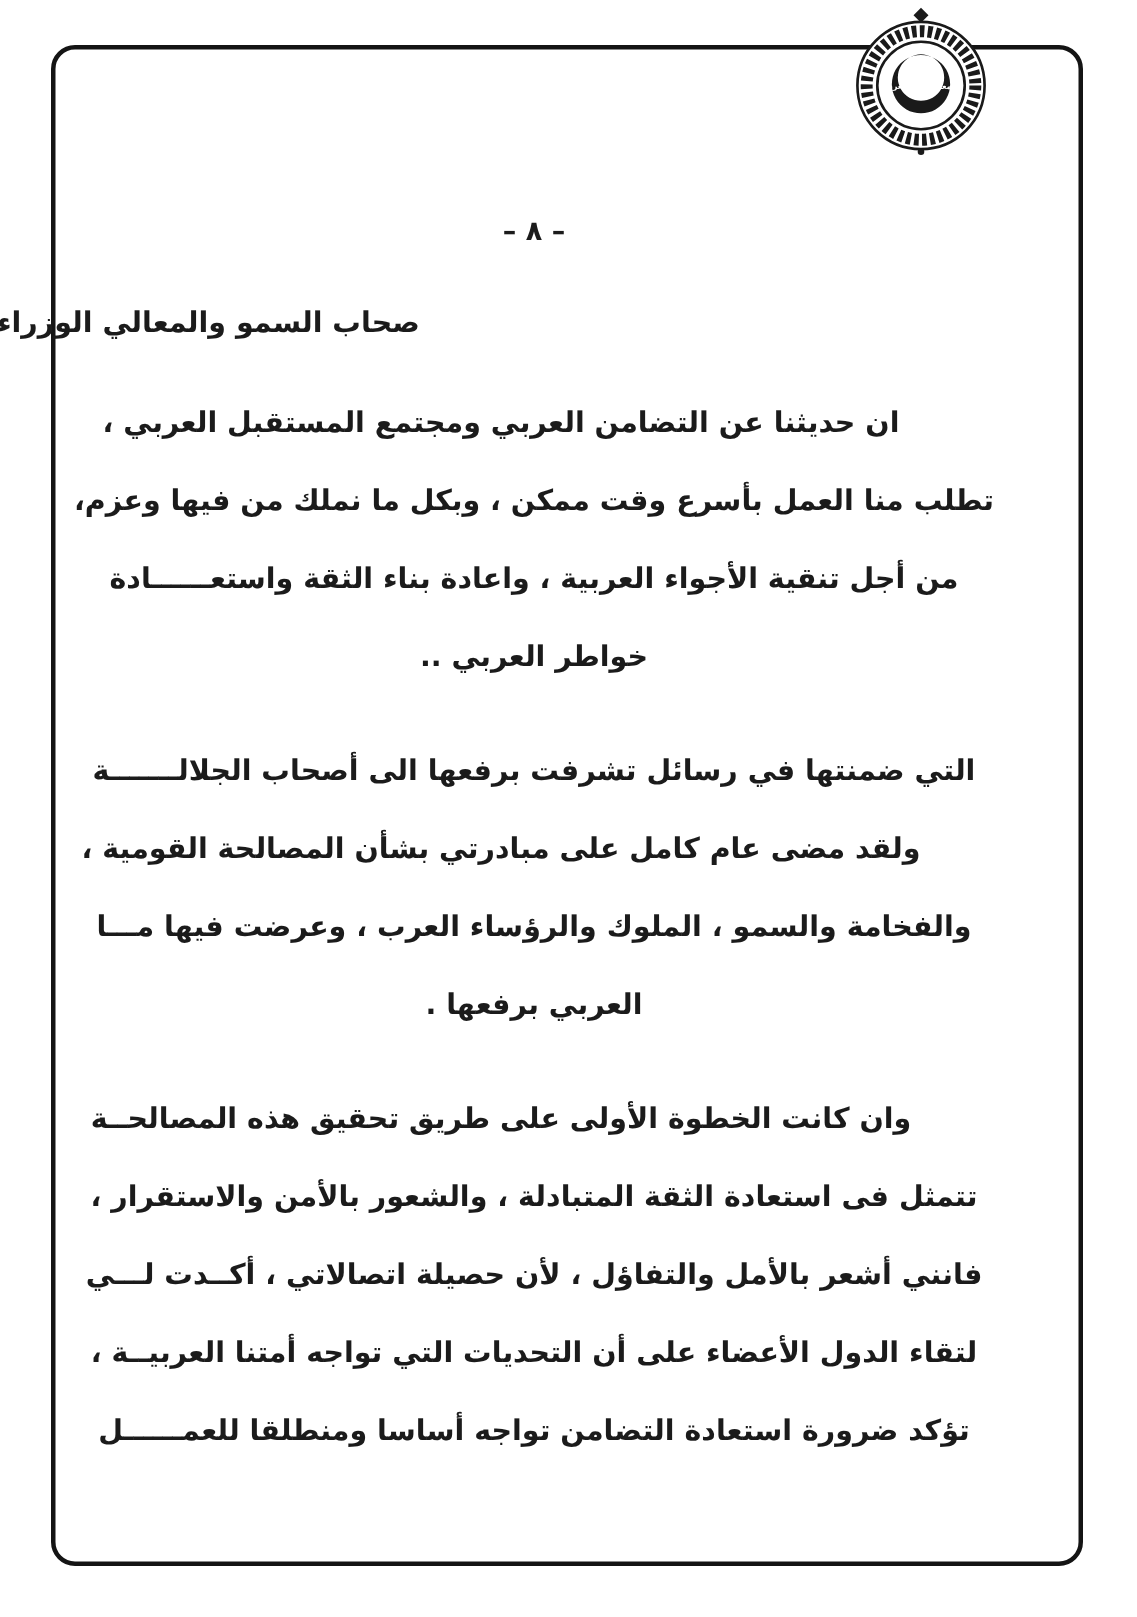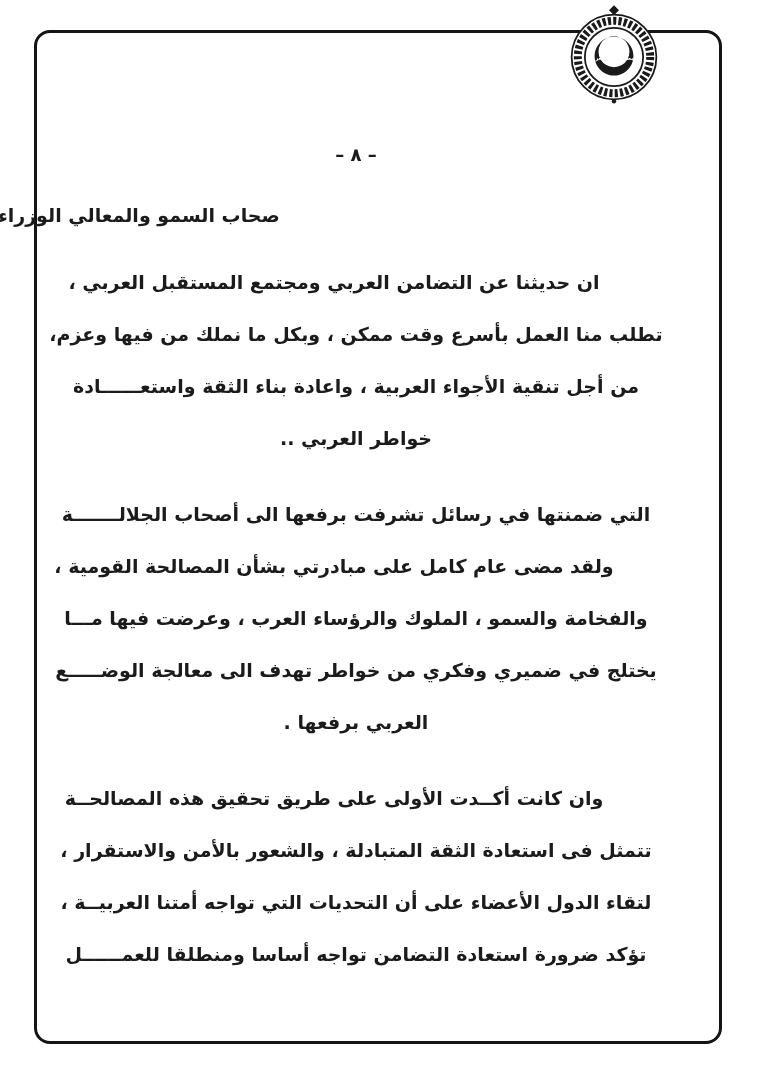--- a/index.html
+++ b/index.html
@@ -109,25 +109,25 @@
       <div class="line first">ان حديثنا عن التضامن العربي ومجتمع المستقبل العربي ،</div>
       <div class="line">تطلب منا العمل بأسرع وقت ممكن ، وبكل ما نملك من فيها وعزم،</div>
       <div class="line">من أجل تنقية الأجواء العربية ، واعادة بناء الثقة واستعــــــادة</div>
       <div class="line">خواطر العربي ..</div>
     </div>
 
     <div class="para">
       <div class="line">التي ضمنتها في رسائل تشرفت برفعها الى أصحاب الجلالـــــــة</div>
       <div class="line first">ولقد مضى عام كامل على مبادرتي بشأن المصالحة القومية ،</div>
       <div class="line">والفخامة والسمو ، الملوك والرؤساء العرب ، وعرضت فيها مـــا</div>
-      <div class="line">يختلج في ضميري وفكري من خواطر تهدف الى معالجة الوضـــــع</div>
       <div class="line">العربي برفعها .</div>
     </div>
 
     <div class="para">
-      <div class="line first">وان كانت أكــدت الأولى على طريق تحقيق هذه المصالحــة</div>
+      <div class="line first">وان كانت الخطوة الأولى على طريق تحقيق هذه المصالحــة</div>
       <div class="line">تتمثل فى استعادة الثقة المتبادلة ، والشعور بالأمن والاستقرار ،</div>
+      <div class="line">فانني أشعر بالأمل والتفاؤل ، لأن حصيلة اتصالاتي ، أكــدت لـــي</div>
       <div class="line">لتقاء الدول الأعضاء على أن التحديات التي تواجه أمتنا العربيــة ،</div>
       <div class="line">تؤكد ضرورة استعادة التضامن تواجه أساسا ومنطلقا للعمــــــل</div>
     </div>
 
   </div>
 </div>
 
 </body></html>

